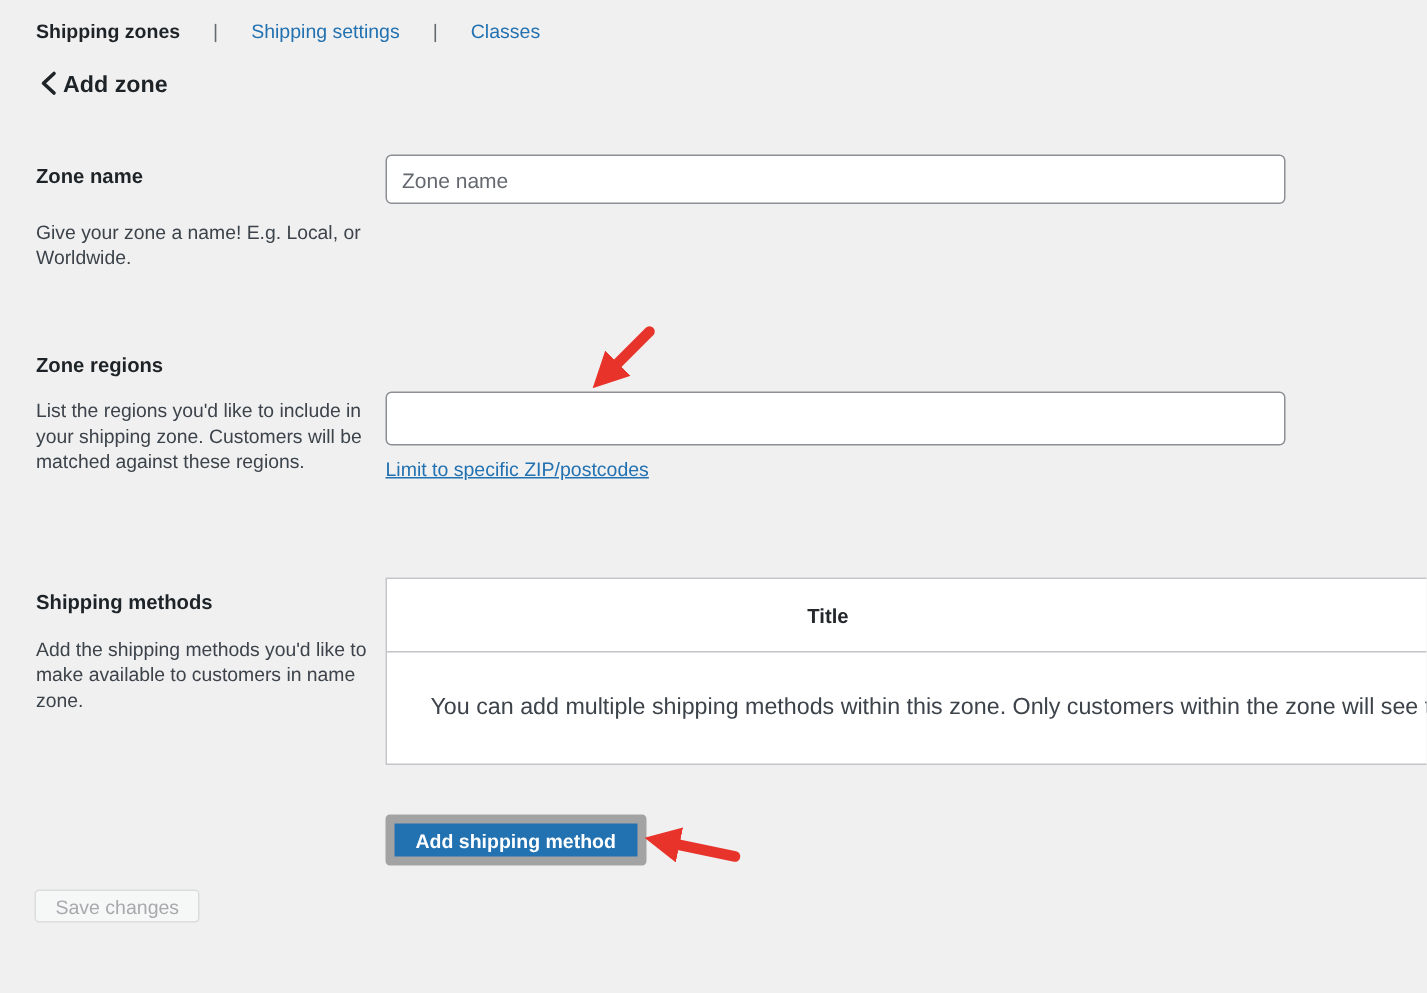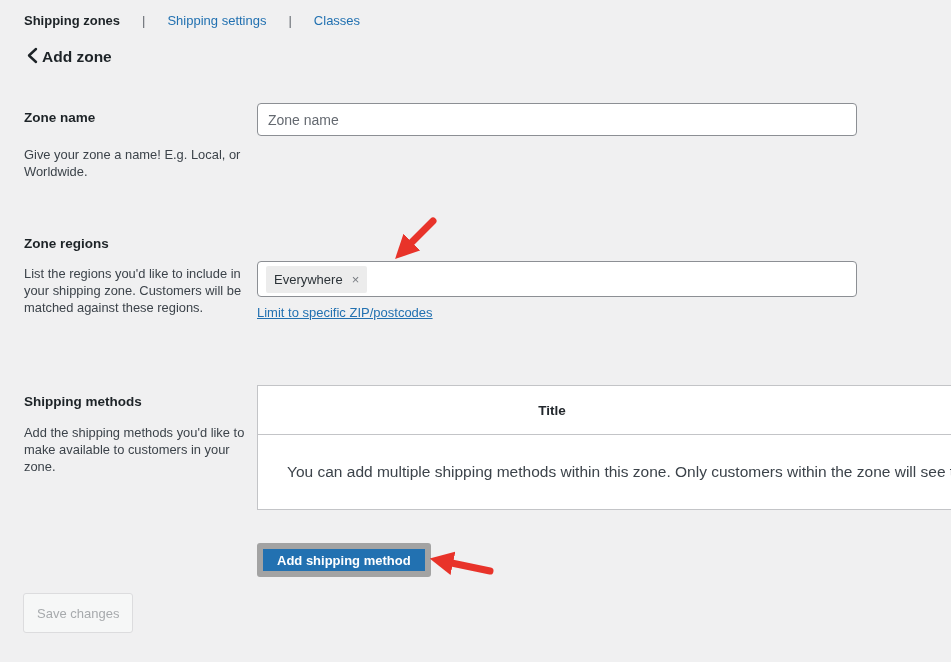--- a/index.html
+++ b/index.html
@@ -106,21 +106,21 @@
 
   
   .add-method-btn {
     position: absolute; left: 257px; top: 543px; height: 34px;
     padding: 0 14px; background: #2271b1; color: #fff;
     border: 6px solid #a3a3a3; border-radius: 3px;
     font-size: 13px; font-weight: 600; cursor: pointer;
     font-family: "Liberation Sans", sans-serif;
   }
   .save-btn {
-    position: absolute; left: 23px; top: 593px; height: 40px;
+    position: absolute; left: 23px; top: 593px; height: 22px;
     padding: 0 13px; background: #f6f7f7; color: #a7aaad;
     border: 1px solid #dcdcde; border-radius: 3px;
     font-size: 13px; font-family: "Liberation Sans", sans-serif;
   }
 
   
   .arrow { position: absolute; pointer-events: none; }
   #arrow-regions { left: 383px; top: 211px; }
   #arrow-add-method { left: 414px; top: 545px; }
 </style>
@@ -146,38 +146,34 @@
   <span class="page-title">Add zone</span>
 </div>
 
 <div class="sec-label" id="zone-name-label">Zone name</div>
 <div class="sec-desc" id="zone-name-desc">Give your zone a name! E.g. Local, or Worldwide.</div>
 <input class="text-input" type="text" placeholder="Zone name" style="">
 
 <div class="sec-label" id="zone-regions-label">Zone regions</div>
 <div class="sec-desc" id="zone-regions-desc">List the regions you'd like to include in your shipping zone. Customers will be matched against these regions.</div>
 <div class="region-box">
-  <span class="tag">
-    <span>Everywhere</span>
-    <span class="tag-x">×</span>
-  </span>
 </div>
 <a class="postcode-link">Limit to specific ZIP/postcodes</a>
 
 <svg class="arrow" id="arrow-regions" width="60" height="58" viewBox="0 0 60 58">
   <defs>
     <marker id="ah1" markerWidth="3.4" markerHeight="3.4" refX="1.6" refY="1.7" orient="auto">
       <path d="M0,0 L3.4,1.7 L0,3.4 Z" fill="#e8332a"></path>
     </marker>
   </defs>
   <line x1="50" y1="10" x2="21" y2="39" stroke="#e8332a" stroke-width="7" stroke-linecap="round" marker-end="url(#ah1)"></line>
 </svg>
 
 <div class="sec-label" id="shipping-methods-label">Shipping methods</div>
-<div class="sec-desc" id="shipping-methods-desc">Add the shipping methods you'd like to make available to customers in your zone.</div>
+<div class="sec-desc" id="shipping-methods-desc">Add the shipping methods you'd like to make available to customers in name zone.</div>
 
 <div class="methods-table">
   <div class="methods-header">
     <div class="th-title">Title</div>
   </div>
   <div class="methods-body">
     <div class="empty-message">You can add multiple shipping methods within this zone. Only customers within the zone will see them.</div>
   </div>
 </div>
 

